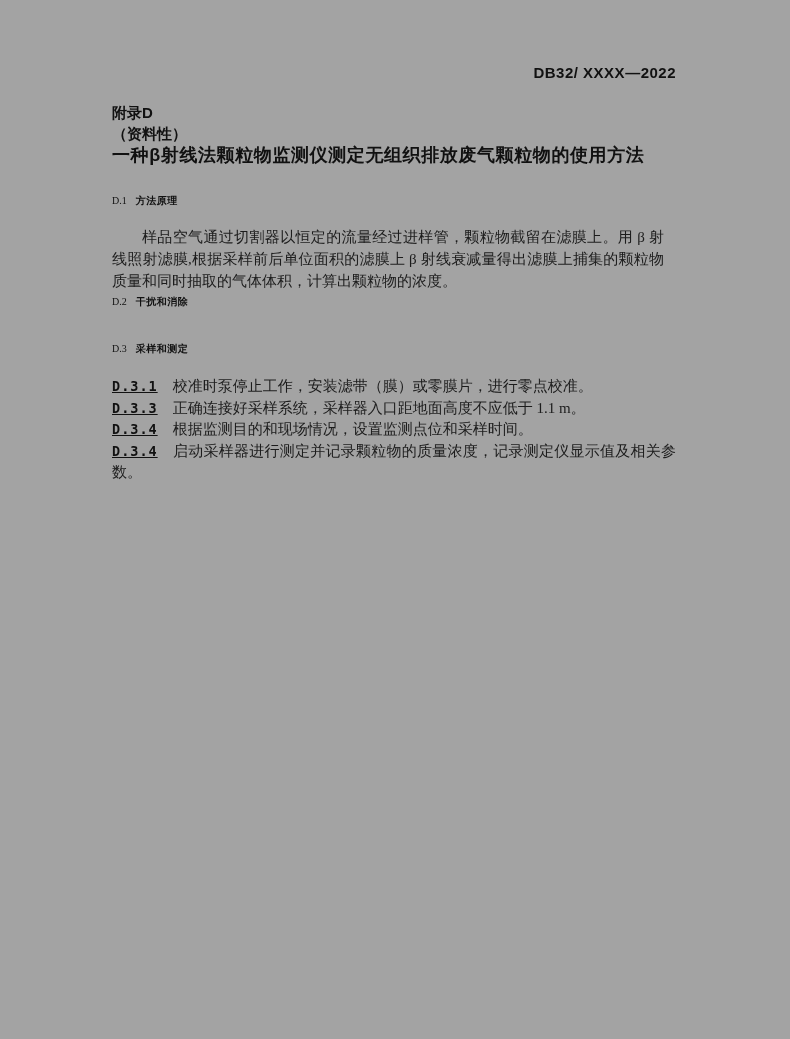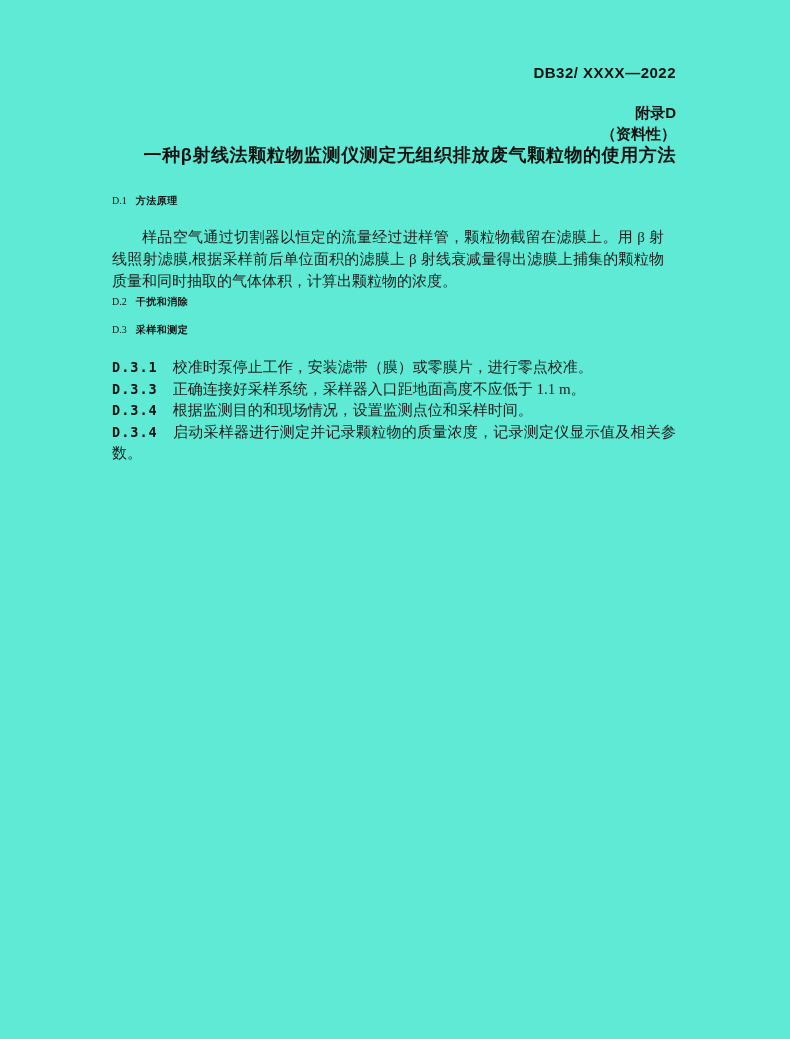--- a/index.html
+++ b/index.html
@@ -4,40 +4,40 @@
 <style>
   html, body {
     margin: 0;
     padding: 0;
     background: #ffffff;
   }
   .page {
     position: relative;
     width: 790px;
     height: 1039px;
-    background: #5eead4;
+    background: #a3a3a3;
     overflow: hidden;
     font-family: "Liberation Serif", serif;
     color: #1c1c1c;
   }
   .content {
     padding: 0 114px 0 112px;
   }
   .doc-header {
     padding-top: 63px;
     text-align: right;
     font-family: "Liberation Sans", sans-serif;
     font-weight: 700;
     font-size: 15px;
     line-height: 19px;
     letter-spacing: 0.5px;
     color: #111111;
   }
   .appendix {
-    text-align: right;
+    text-align: left;
     font-family: "Liberation Sans", sans-serif;
     font-weight: 700;
     color: #111111;
   }
   .appendix-label {
     margin-top: 20px;
     font-size: 15px;
     line-height: 21px;
   }
   .appendix-type {
@@ -59,21 +59,21 @@
     font-weight: 400;
   }
   .sec-head .sec-title {
     font-family: "Liberation Sans", sans-serif;
     font-weight: 700;
     margin-left: 9px;
     letter-spacing: 0.5px;
   }
   .sec-head.d1 { margin-top: 25px; }
   .sec-head.d2 { }
-  .sec-head.d3 { margin-top: 8px; }
+  .sec-head.d3 { margin-top: 27px; }
   p.body-para {
     margin: 15px 12px 0 0;
     font-size: 15px;
     line-height: 22px;
     text-align: justify;
     text-indent: 2em;
   }
   p.body-para.p2 { margin-top: 19px; }
   .clauses {
     margin-top: 17px;
@@ -84,20 +84,21 @@
     line-height: 21.5px;
     text-align: justify;
   }
   .clause-num {
     font-family: "DejaVu Sans Mono", monospace;
     font-weight: 700;
     font-size: 13.5px;
     letter-spacing: 1px;
     margin-right: 15px;
     color: #111111;
+    text-decoration: underline;
   }
   .page-num {
     position: absolute;
     top: 1048px;
     right: 118px;
     font-size: 13px;
     line-height: 14px;
     color: #222222;
   }
 </style>

